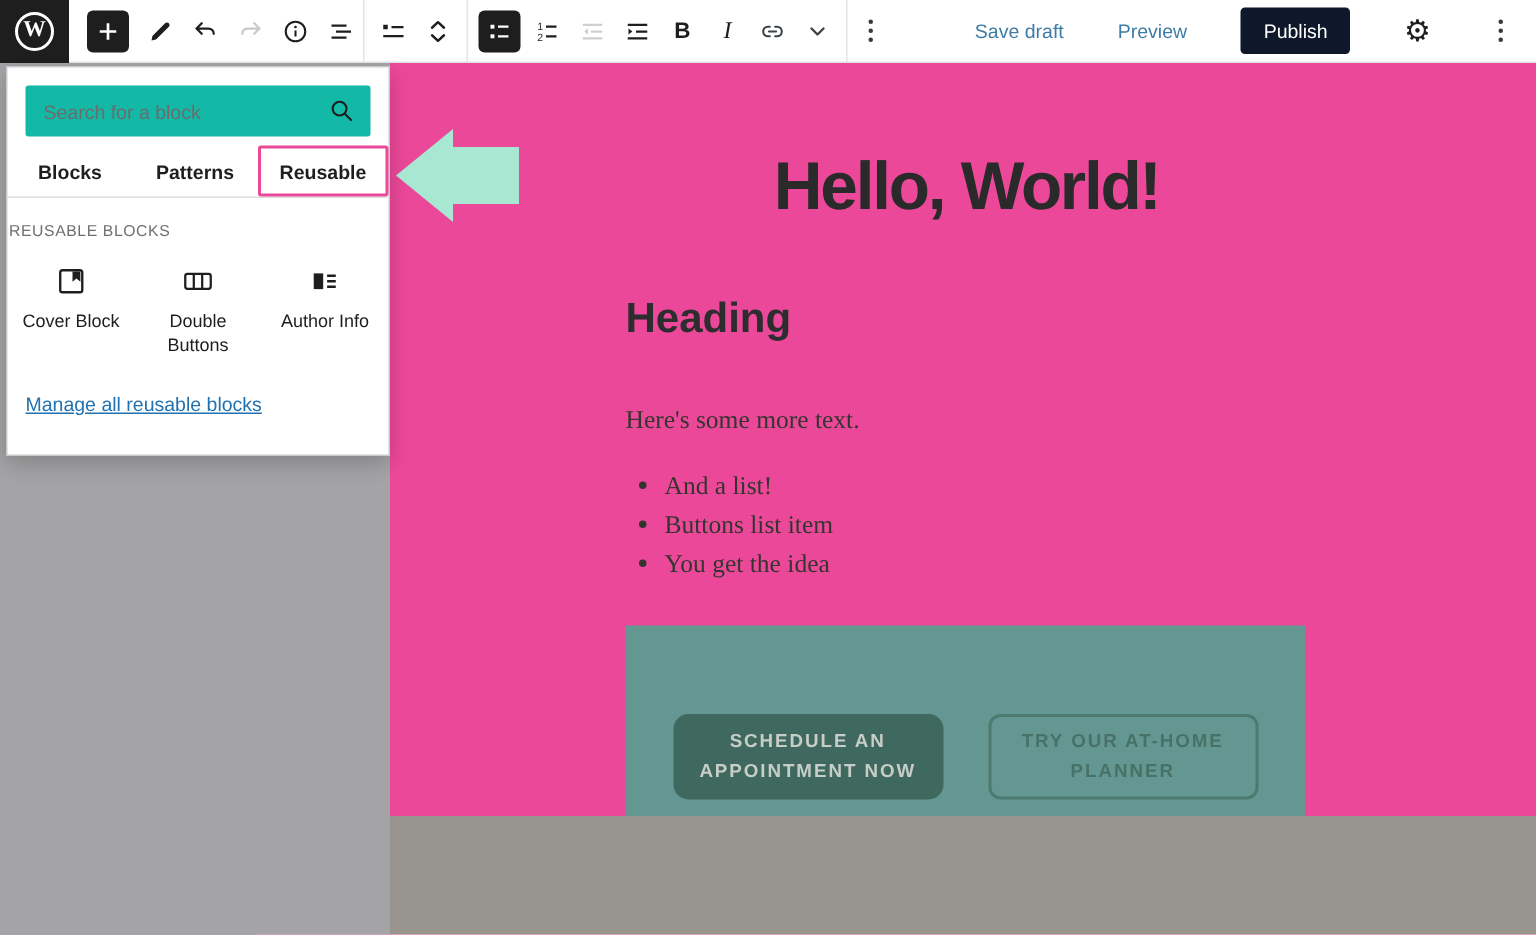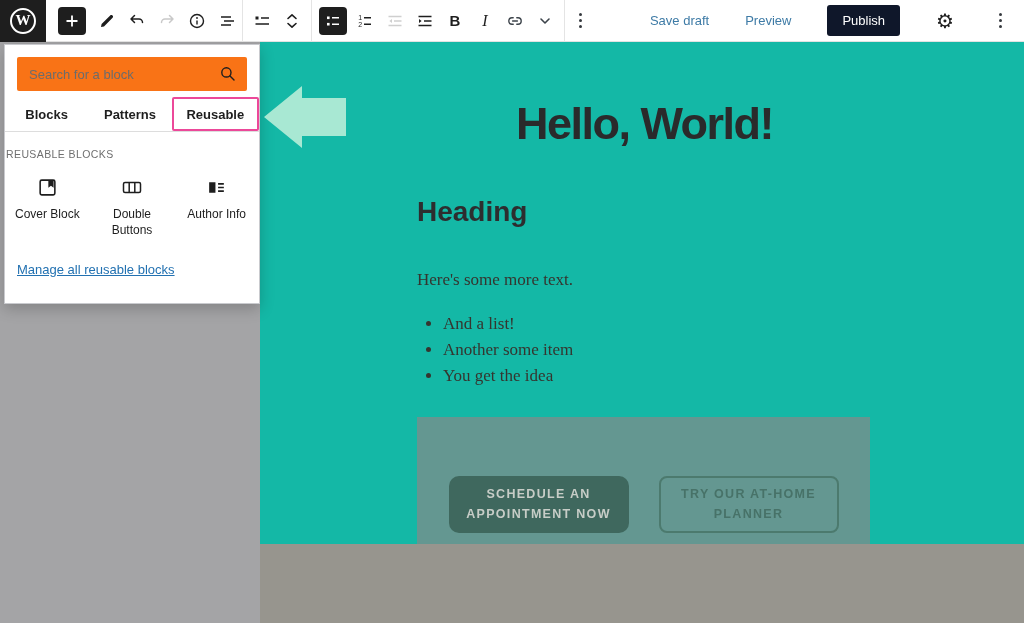--- a/index.html
+++ b/index.html
@@ -30,41 +30,41 @@
   .tb-right { display:flex; align-items:center; gap:36px; padding-right:14px; }
   .tb-link { font-size:13px; color:#3e7ba6; background:none; border:none; cursor:pointer; }
   .publish-btn { background:#0f172a; color:#fff; font-size:13px; border:none; border-radius:3px;
                  padding:8px 15px; cursor:pointer; }
   .gear { font-size:20px; color:#1e1e1e; line-height:1; cursor:pointer; background:none; border:none; }
 
   
   .dim-left { position:absolute; left:0; top:42px; width:260px; bottom:0; background:#a4a4a6; z-index:1; }
 
   
-  .content-area { position:absolute; left:260px; top:42px; width:764px; height:502px; background:#14b8a6; z-index:2; overflow:hidden; }
+  .content-area { position:absolute; left:260px; top:42px; width:764px; height:502px; background:#ec4899; z-index:2; overflow:hidden; }
   .post { margin-left:157px; width:455px; }
   .post-title { margin-top:56px; text-align:center; font-size:45px; font-weight:800; letter-spacing:-1.5px;
                 color:#2a2a2b; font-family:"Liberation Sans", sans-serif; cursor:text; }
   .post-para { margin-top:50px; font-family:"Liberation Serif", serif; font-size:17px; line-height:27.5px; color:#35352f; cursor:text; }
   .post-heading { margin-top:46px; font-size:28px; font-weight:700; color:#2d2d2f; cursor:text; }
   .post-para2 { margin-top:42px; font-family:"Liberation Serif", serif; font-size:17px; color:#35352f; cursor:text; }
   .post-list { margin-top:24px; padding-left:26px; font-family:"Liberation Serif", serif; font-size:17px; color:#35352f; }
   .post-list li { margin-bottom:6px; cursor:text; }
   .cta { margin-top:31px; width:453px; height:200px; background:#649791; }
   .cta-row { display:flex; justify-content:center; gap:30px; padding-top:59px; }
   .cta-btn { width:180px; height:57px; font-family:"Liberation Sans", sans-serif; font-size:12.5px; font-weight:700;
              letter-spacing:1.3px; line-height:1.55; cursor:pointer; }
   .cta-btn.primary { background:#3f685e; color:#c7cdc7; border:none; border-radius:10px; }
   .cta-btn.secondary { background:transparent; color:#477268; border:2px solid #4c7a6e; border-radius:8px; }
 
   
   .popup { position:absolute; left:4px; top:44px; width:256px; height:260px; background:#fff;
            border:1px solid #c9cace; box-shadow:0 5px 14px rgba(0,0,0,.2); z-index:20; }
   .search-wrap { position:relative; margin:12px 12px 0; }
-  .search-input { width:100%; height:34px; background:#f97316; border:none; border-radius:2px;
+  .search-input { width:100%; height:34px; background:#14b8a6; border:none; border-radius:2px;
                   padding:0 34px 0 12px; font-size:13px; color:#3c434a; outline:none; }
   .search-input::placeholder { color:#6c6c6c; }
   .search-icon { position:absolute; right:9px; top:7px; }
   .tabs { display:flex; margin-top:6px; height:35px; border-bottom:1px solid #ddd; }
   .tab { flex:1; display:flex; align-items:center; justify-content:center; font-size:13px; font-weight:600;
          color:#1e1e1e; background:none; border:none; cursor:pointer; }
   .tab.focused { border:2px solid #ec4899; border-radius:2px; }
   .section-label { margin:16px 1px 0; font-size:10.5px; font-weight:500; color:#6f6f6f; letter-spacing:.4px; }
   .blocks-grid { display:flex; margin-top:16px; }
   .block-item { flex:1; display:flex; flex-direction:column; align-items:center; cursor:pointer; background:none; border:none; }
@@ -211,21 +211,21 @@
 
   <div class="dim-left"></div>
 
   <main class="content-area">
     <div class="post">
       <h1 class="post-title">Hello, World!</h1>
       <h2 class="post-heading">Heading</h2>
       <p class="post-para2">Here's some more text.</p>
       <ul class="post-list">
         <li>And a list!</li>
-        <li>Another some item</li>
+        <li>Buttons list item</li>
         <li>You get the idea</li>
       </ul>
       <section class="cta">
         <div class="cta-row">
           <button class="cta-btn primary">SCHEDULE AN APPOINTMENT NOW</button>
           <button class="cta-btn secondary">TRY OUR AT-HOME PLANNER</button>
         </div>
       </section>
     </div>
   </main>

